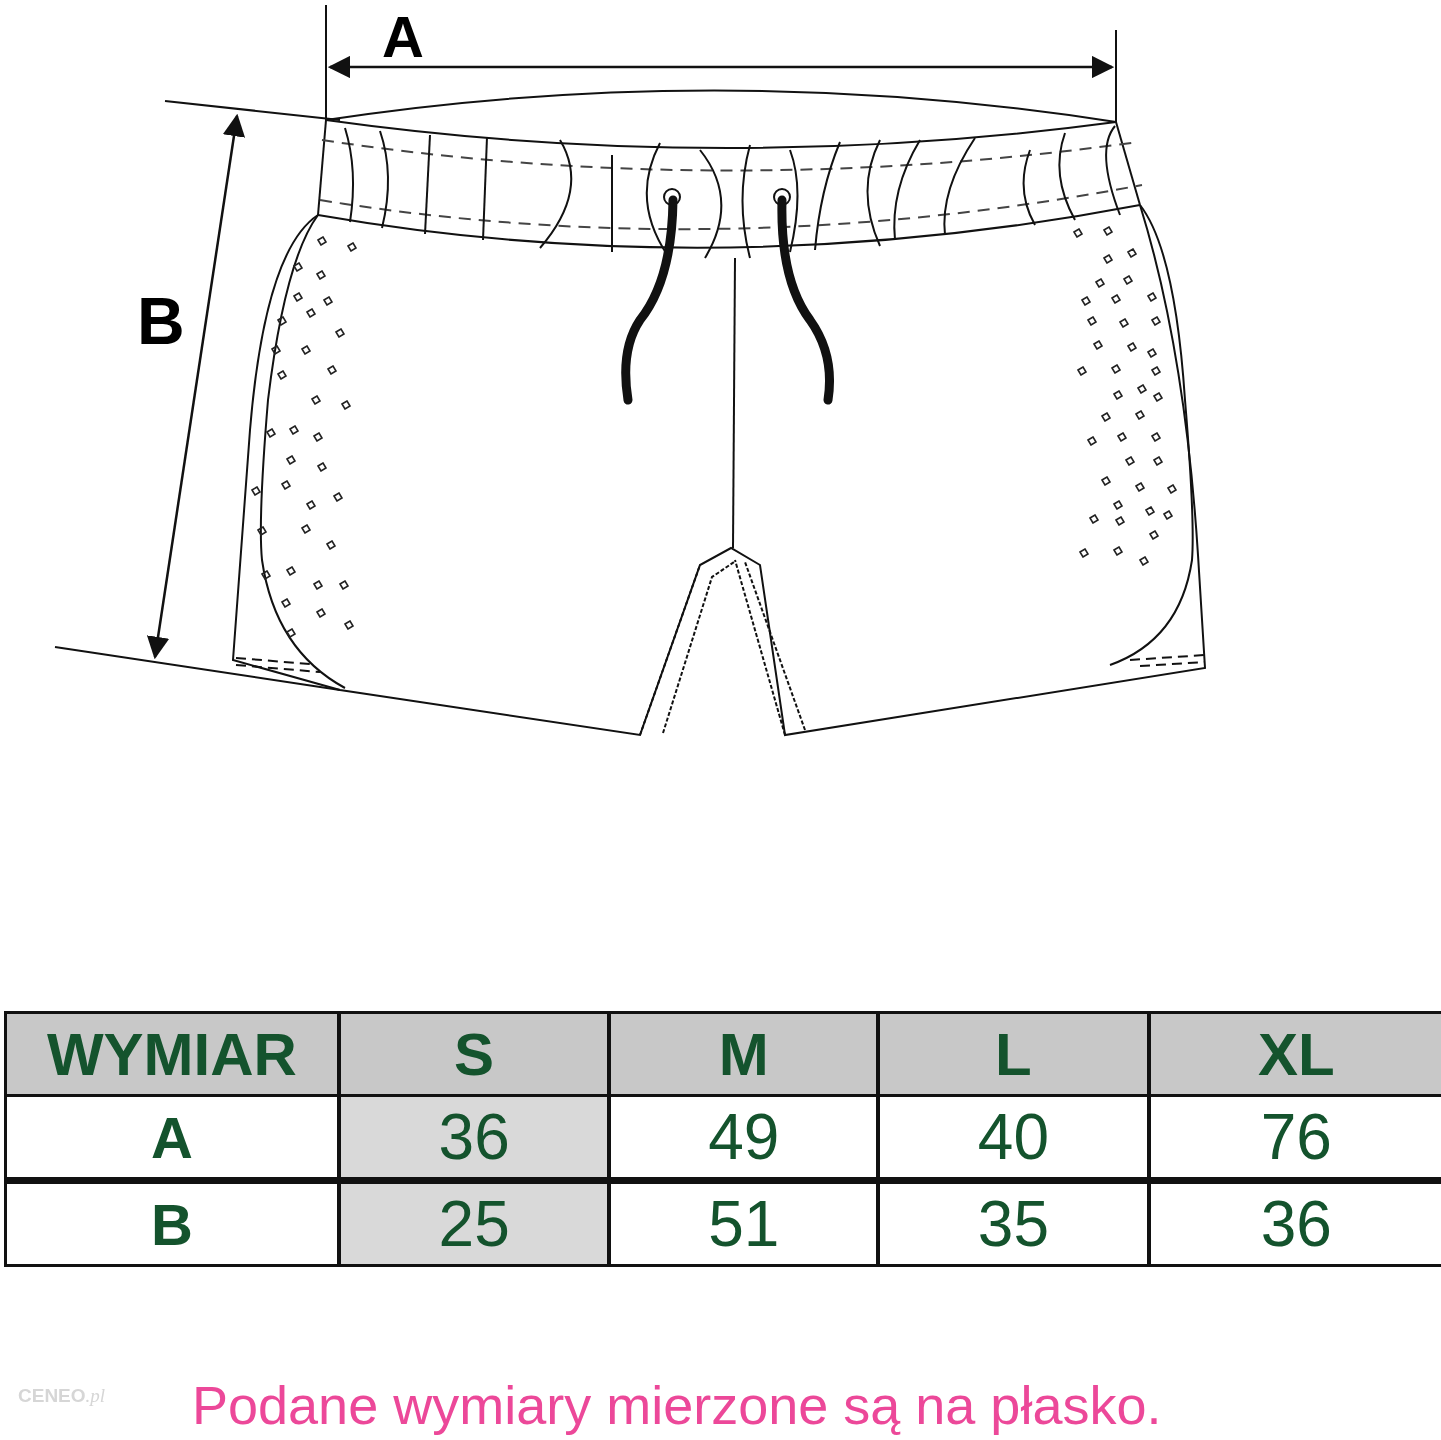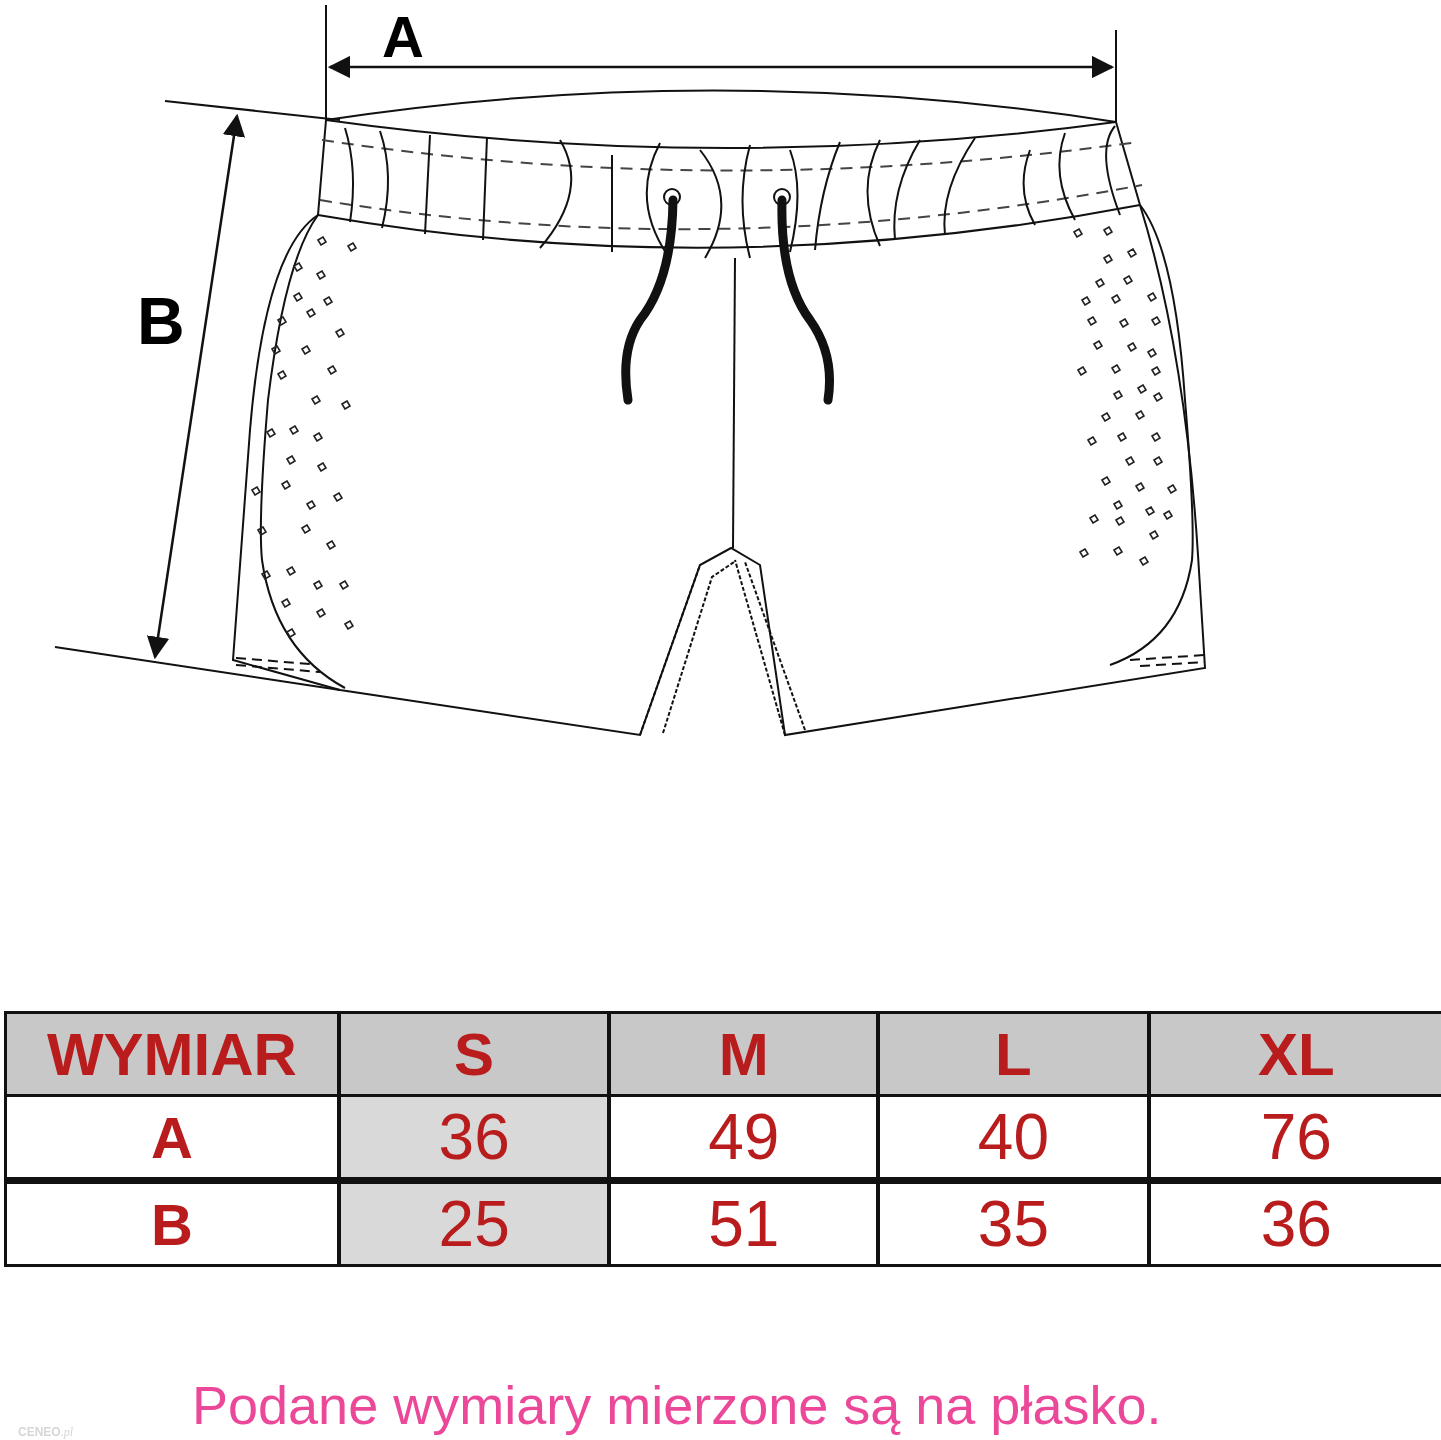--- a/index.html
+++ b/index.html
@@ -60,21 +60,21 @@
       margin-top: 3px;
     }
     .size-table .row.gap-top {
       margin-top: 7px;
     }
     .cell {
       display: flex;
       align-items: center;
       justify-content: center;
       font-size: 64px;
-      color: #b91c1c;
+      color: #14532d;
       box-sizing: border-box;
       background: #fff;
     }
     .cell + .cell {
       margin-left: 4px;
     }
     .cell.head {
       background: #c8c8c8;
       font-weight: bold;
       font-size: 60px;
@@ -98,25 +98,24 @@
       top: 1374px;
       font-size: 54px;
       color: #ec4899;
       white-space: nowrap;
       letter-spacing: 0px;
     }
     .watermark {
       position: absolute;
       left: 18px;
       top: 1385px;
-      font-size: 12px;
+      font-size: 19px;
       color: #d6d6d6;
       font-family: "Liberation Sans", sans-serif;
       font-weight: bold;
-      margin-top: 40px;
     }
     .watermark .tld {
       font-family: "Liberation Serif", serif;
       font-style: italic;
       font-weight: normal;
     }
   </style>
 </head>
 <body>
 

